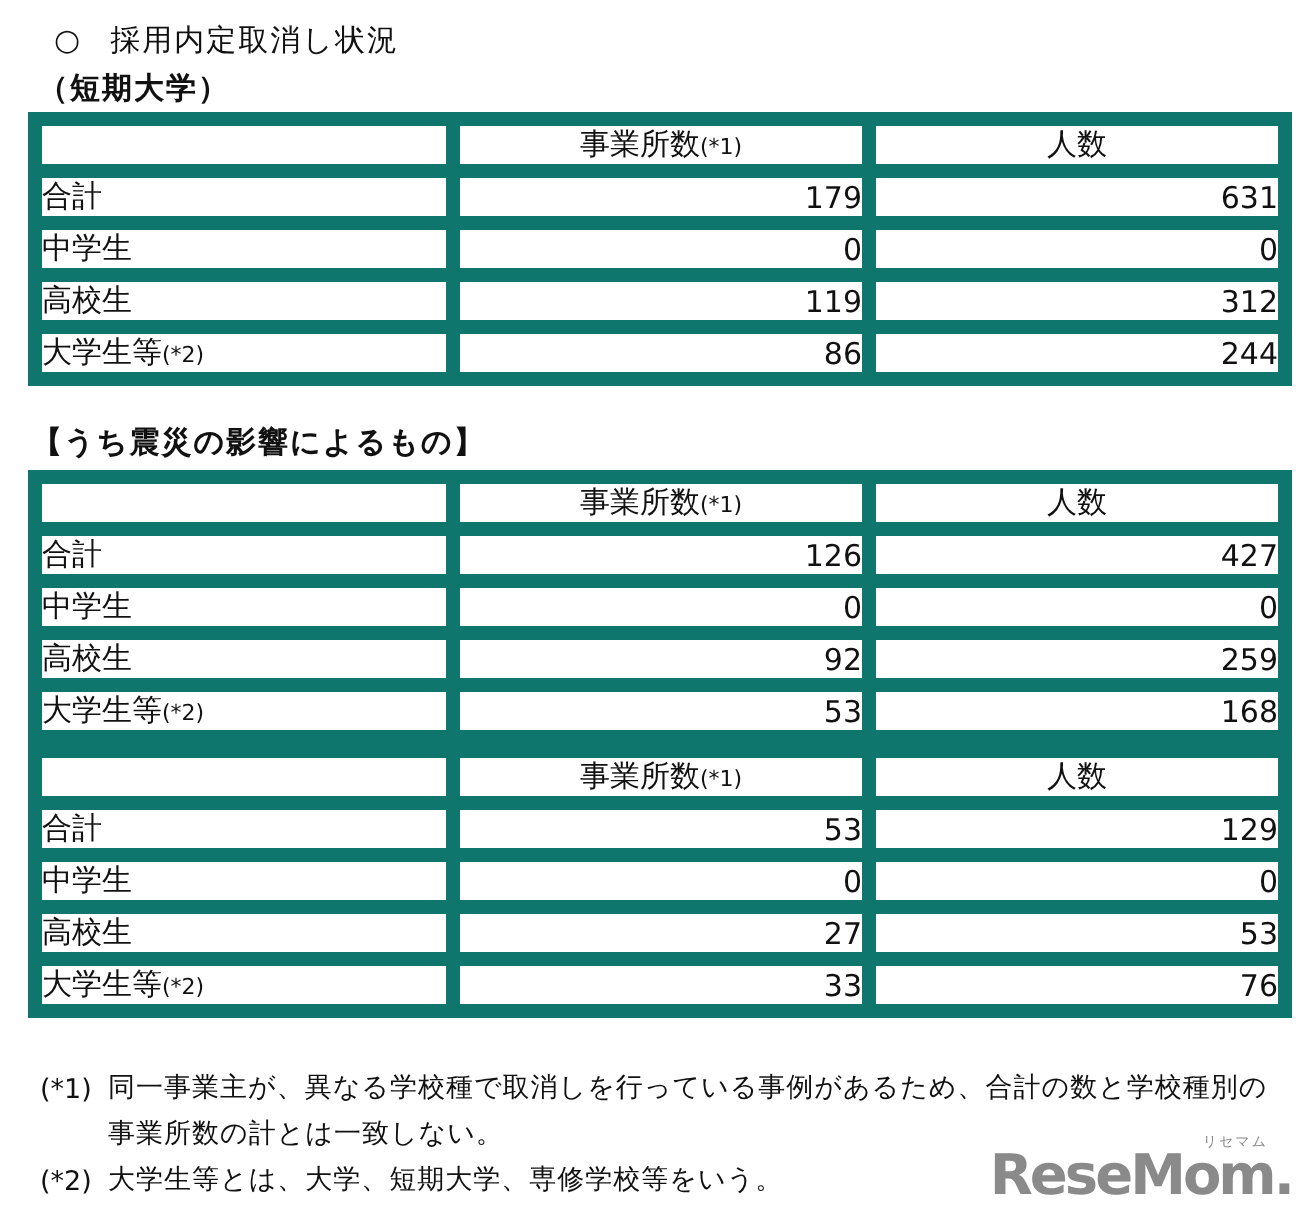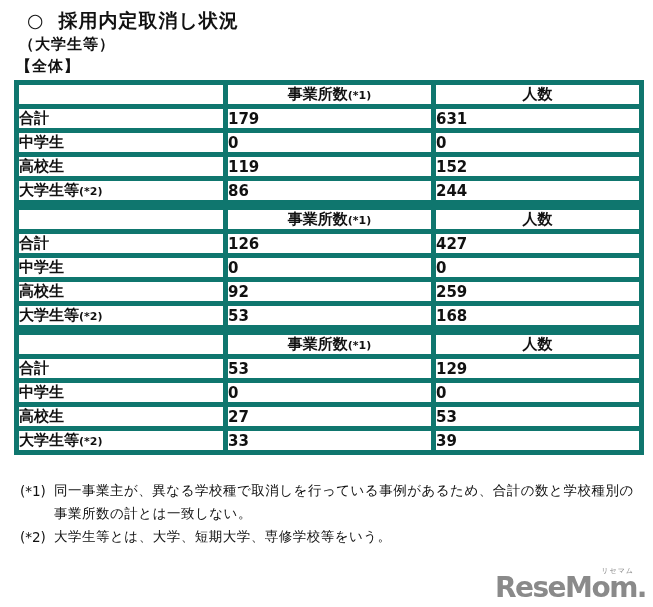--- a/index.html
+++ b/index.html
@@ -6,21 +6,21 @@
   html, body { background: #ffffff; }
   body {
     width: 653px; height: 607px;
     position: relative;
     font-family: "DejaVu Sans", "Liberation Sans", sans-serif;
     color: #111111;
     padding: 8px 14px 0 14px;
     overflow: hidden;
   }
   .doc-title {
-    font-size: 19px; font-weight: 700;
+    font-size: 15px; font-weight: 400;
     line-height: 24px;
     padding-left: 13px;
     letter-spacing: 1px;
   }
   .doc-title .marker { display: inline-block; margin-right: 14px; }
   .doc-subtitle {
     font-size: 15px; font-weight: 600;
     line-height: 24px;
     padding-left: 5px;
     letter-spacing: 1px;
@@ -32,32 +32,32 @@
     letter-spacing: 1px;
   }
   .tbl-section.first h2 { margin-top: 1px; }
   table {
     border-collapse: collapse;
     width: 625px;
     table-layout: fixed;
     font-size: 15px;
   }
   th, td {
-    border: 5px solid #0f766e;
+    border: 7px solid #0f766e;
     height: 22px;
     padding: 0;
-    font-weight: bold;
+    font-weight: normal;
     vertical-align: middle;
   }
   col.c1 { width: 209px; }
   col.c2 { width: 208px; }
   col.c3 { width: 208px; }
   th { text-align: center; }
   td.lbl { text-align: left; }
-  td.num { text-align: left; padding-right: 0; }
+  td.num { text-align: right; padding-right: 0; }
   .note { font-size: 11px; letter-spacing: 0; }
   .footnotes { margin-top: 25px; font-size: 13.5px; line-height: 23px; }
   .footnote { display: flex; align-items: flex-start; }
   .fn-marker { flex: 0 0 40px; padding-left: 6px; }
   .fn-text { flex: 1 1 auto; letter-spacing: 0.5px; font-family: Liberation Mono, monospace; }
   .logo {
     position: absolute;
     right: 7px; bottom: 4px;
     text-align: right;
     margin-left: 11px;
@@ -76,24 +76,23 @@
     letter-spacing: -1.5px;
     line-height: 30px;
   }
 </style>
 </head>
 <body>
 
 <div class="doc-title">
   <span class="marker">○</span><span>採用内定取消し状況</span>
 </div>
-<div class="doc-subtitle">（大学生等）</div>
+<div class="doc-subtitle">（短期大学）</div>
 
 <section class="tbl-section first">
-  <h2>【全体】</h2>
   <table>
     <colgroup>
         <col class="c1">
         <col class="c2">
         <col class="c3">
       </colgroup>
     <thead>
       <tr>
         <th></th>
         <th><span>事業所数</span><span class="note">(*1)</span></th>
@@ -107,26 +106,66 @@
         <td class="num">631</td>
       </tr>
       <tr>
         <td class="lbl"><span>中学生</span><span class="note"></span></td>
         <td class="num">0</td>
         <td class="num">0</td>
       </tr>
       <tr>
         <td class="lbl"><span>高校生</span><span class="note"></span></td>
         <td class="num">119</td>
-        <td class="num">152</td>
+        <td class="num">312</td>
       </tr>
       <tr>
         <td class="lbl"><span>大学生等</span><span class="note">(*2)</span></td>
         <td class="num">86</td>
         <td class="num">244</td>
+      </tr>
+    </tbody>
+  </table>
+</section>
+
+<section class="tbl-section">
+  <h2>【うち震災の影響によるもの】</h2>
+  <table>
+    <colgroup>
+        <col class="c1">
+        <col class="c2">
+        <col class="c3">
+      </colgroup>
+    <thead>
+      <tr>
+        <th></th>
+        <th><span>事業所数</span><span class="note">(*1)</span></th>
+        <th>人数</th>
+      </tr>
+    </thead>
+    <tbody>
+      <tr>
+        <td class="lbl"><span>合計</span><span class="note"></span></td>
+        <td class="num">126</td>
+        <td class="num">427</td>
+      </tr>
+      <tr>
+        <td class="lbl"><span>中学生</span><span class="note"></span></td>
+        <td class="num">0</td>
+        <td class="num">0</td>
+      </tr>
+      <tr>
+        <td class="lbl"><span>高校生</span><span class="note"></span></td>
+        <td class="num">92</td>
+        <td class="num">259</td>
+      </tr>
+      <tr>
+        <td class="lbl"><span>大学生等</span><span class="note">(*2)</span></td>
+        <td class="num">53</td>
+        <td class="num">168</td>
       </tr>
     </tbody>
   </table>
 </section>
 
 <section class="tbl-section">
   <table>
     <colgroup>
         <col class="c1">
         <col class="c2">
@@ -135,76 +174,37 @@
     <thead>
       <tr>
         <th></th>
         <th><span>事業所数</span><span class="note">(*1)</span></th>
         <th>人数</th>
       </tr>
     </thead>
     <tbody>
       <tr>
         <td class="lbl"><span>合計</span><span class="note"></span></td>
-        <td class="num">126</td>
-        <td class="num">427</td>
-      </tr>
-      <tr>
-        <td class="lbl"><span>中学生</span><span class="note"></span></td>
-        <td class="num">0</td>
-        <td class="num">0</td>
-      </tr>
-      <tr>
-        <td class="lbl"><span>高校生</span><span class="note"></span></td>
-        <td class="num">92</td>
-        <td class="num">259</td>
-      </tr>
-      <tr>
-        <td class="lbl"><span>大学生等</span><span class="note">(*2)</span></td>
-        <td class="num">53</td>
-        <td class="num">168</td>
-      </tr>
-    </tbody>
-  </table>
-</section>
-
-<section class="tbl-section">
-  <table>
-    <colgroup>
-        <col class="c1">
-        <col class="c2">
-        <col class="c3">
-      </colgroup>
-    <thead>
-      <tr>
-        <th></th>
-        <th><span>事業所数</span><span class="note">(*1)</span></th>
-        <th>人数</th>
-      </tr>
-    </thead>
-    <tbody>
-      <tr>
-        <td class="lbl"><span>合計</span><span class="note"></span></td>
         <td class="num">53</td>
         <td class="num">129</td>
       </tr>
       <tr>
         <td class="lbl"><span>中学生</span><span class="note"></span></td>
         <td class="num">0</td>
         <td class="num">0</td>
       </tr>
       <tr>
         <td class="lbl"><span>高校生</span><span class="note"></span></td>
         <td class="num">27</td>
         <td class="num">53</td>
       </tr>
       <tr>
         <td class="lbl"><span>大学生等</span><span class="note">(*2)</span></td>
         <td class="num">33</td>
-        <td class="num">39</td>
+        <td class="num">76</td>
       </tr>
     </tbody>
   </table>
 </section>
 
 <div class="footnotes">
   <div class="footnote">
     <span class="fn-marker">(*1)</span>
     <span class="fn-text">同一事業主が、異なる学校種で取消しを行っている事例があるため、合計の数と学校種別の事業所数の計とは一致しない。</span>
   </div>

